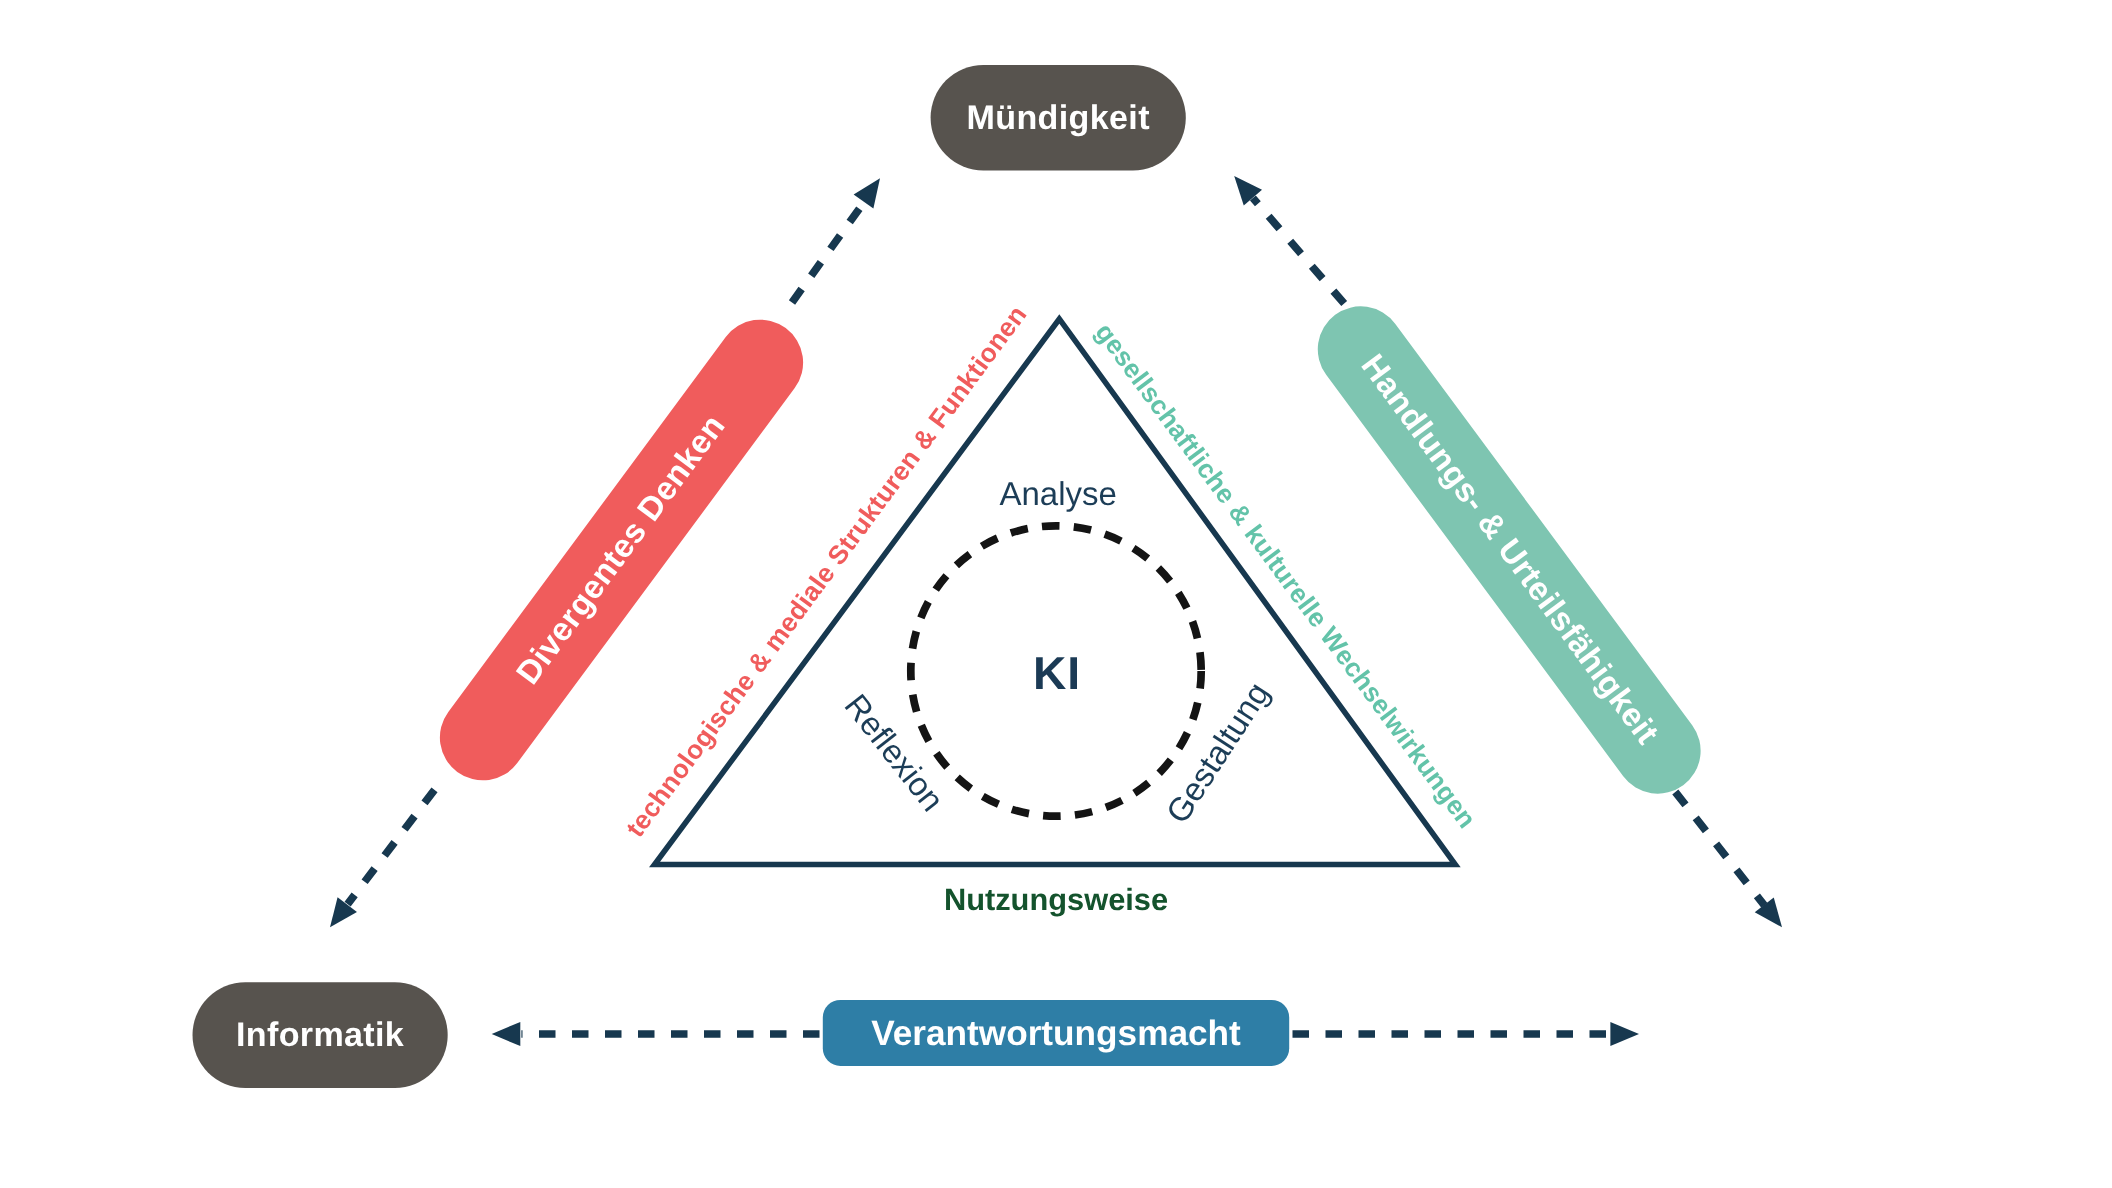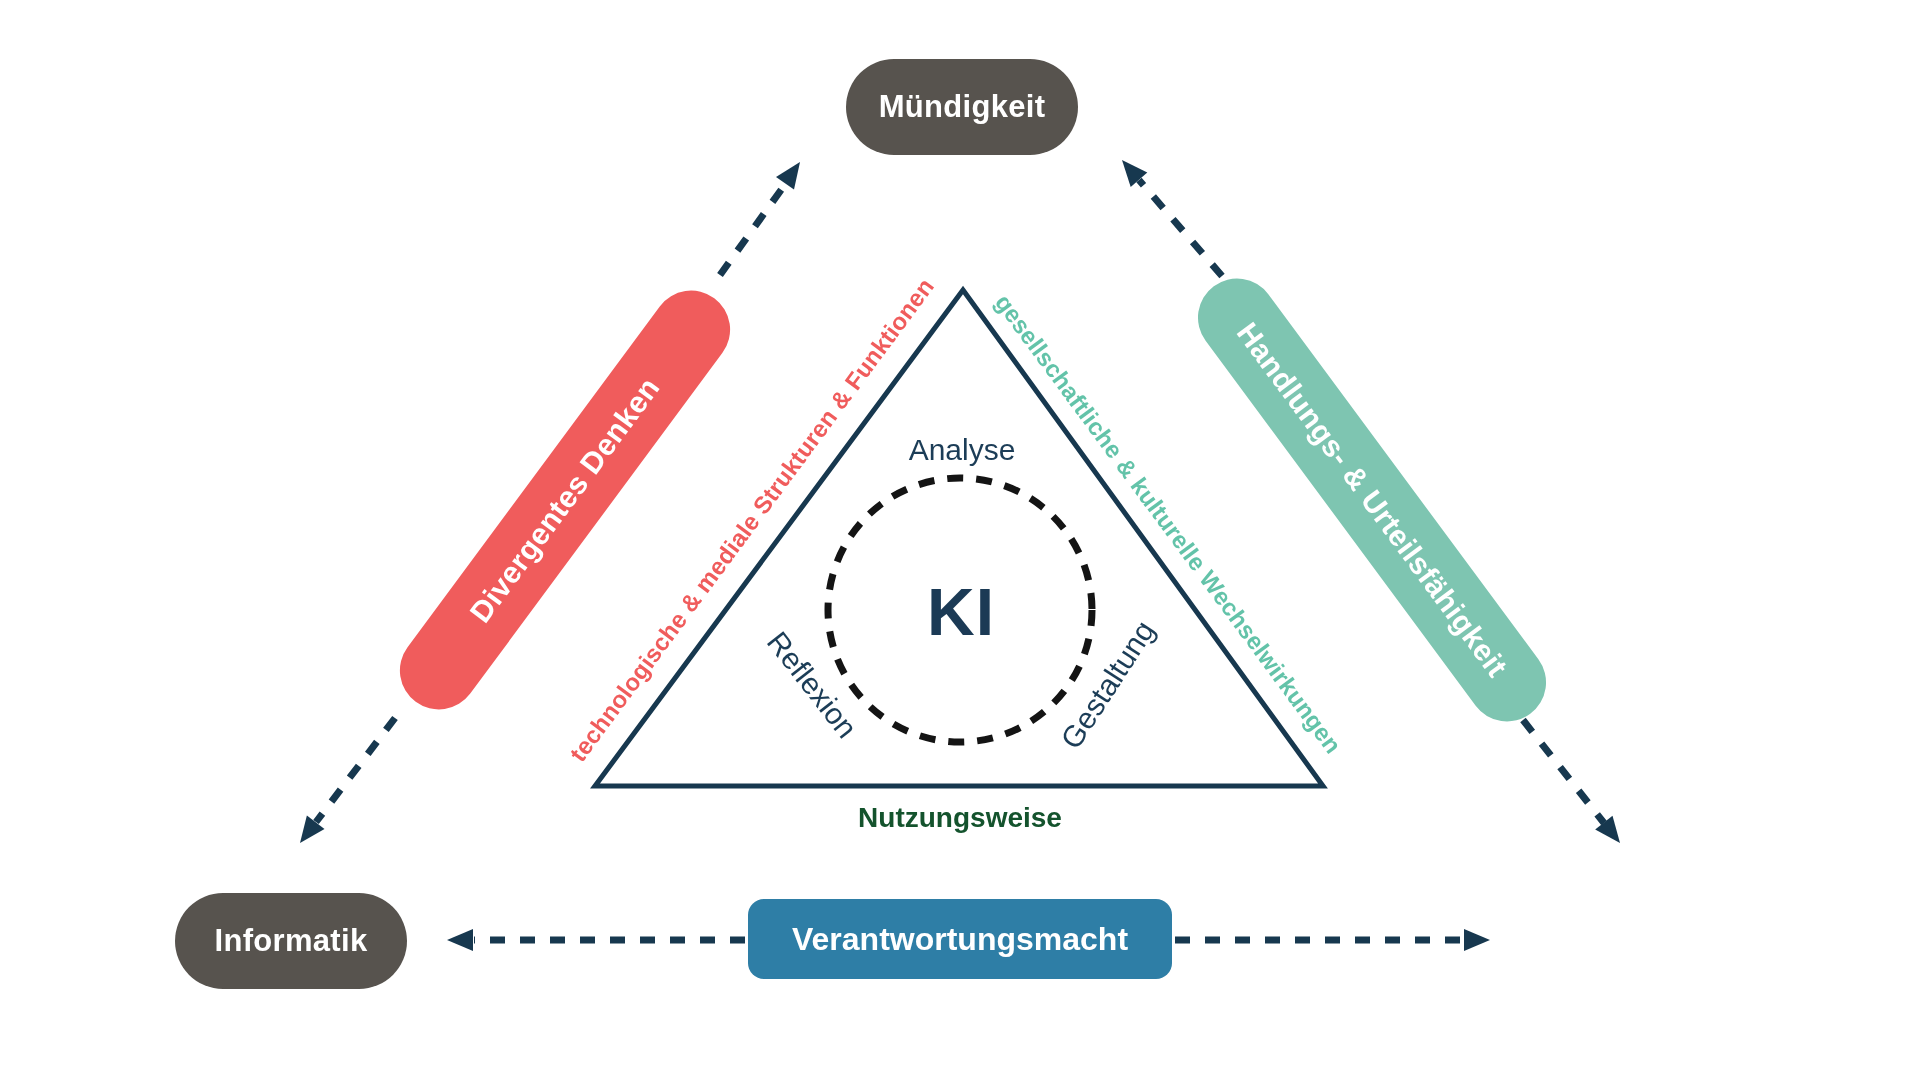--- a/index.html
+++ b/index.html
@@ -39,21 +39,21 @@
     color: #ffffff;
     font-size: 30px;
     font-weight: bold;
     display: flex; align-items: center; justify-content: center;
     letter-spacing: 0.4px;
   }
   .ribbon-left  { width: 502px; background: #F05C5C; transform: translate(-50%,-50%) rotate(-53.5deg); }
   .ribbon-right { width: 532px; background: #7EC5B1; transform: translate(-50%,-50%) rotate(53.5deg); }
   
   .pill-blue {
-    width: 424px; height: 80px;
+    width: 424px; height: 60px;
     border-radius: 16px;
     background: #2E7EA6;
     color: #ffffff;
     font-size: 32px;
     font-weight: bold;
     display: flex; align-items: center; justify-content: center;
   }
   
   .side-label {
     font-size: 24px;
@@ -70,21 +70,21 @@
   
   .inner-label {
     color: #1C3D57;
     font-size: 30px;
     font-weight: 400;
   }
   .inner-left  { transform: translate(-50%,-50%) rotate(52deg); }
   .inner-right { transform: translate(-50%,-50%) rotate(-57deg); }
   .ki-label {
     color: #1B3A55;
-    font-size: 66px;
+    font-size: 42px;
     font-weight: bold;
     letter-spacing: 1px;
   }
   
   .triangle-outline {
     fill: none;
     stroke: #17384F;
     stroke-width: 5;
     stroke-linejoin: miter;
   }

